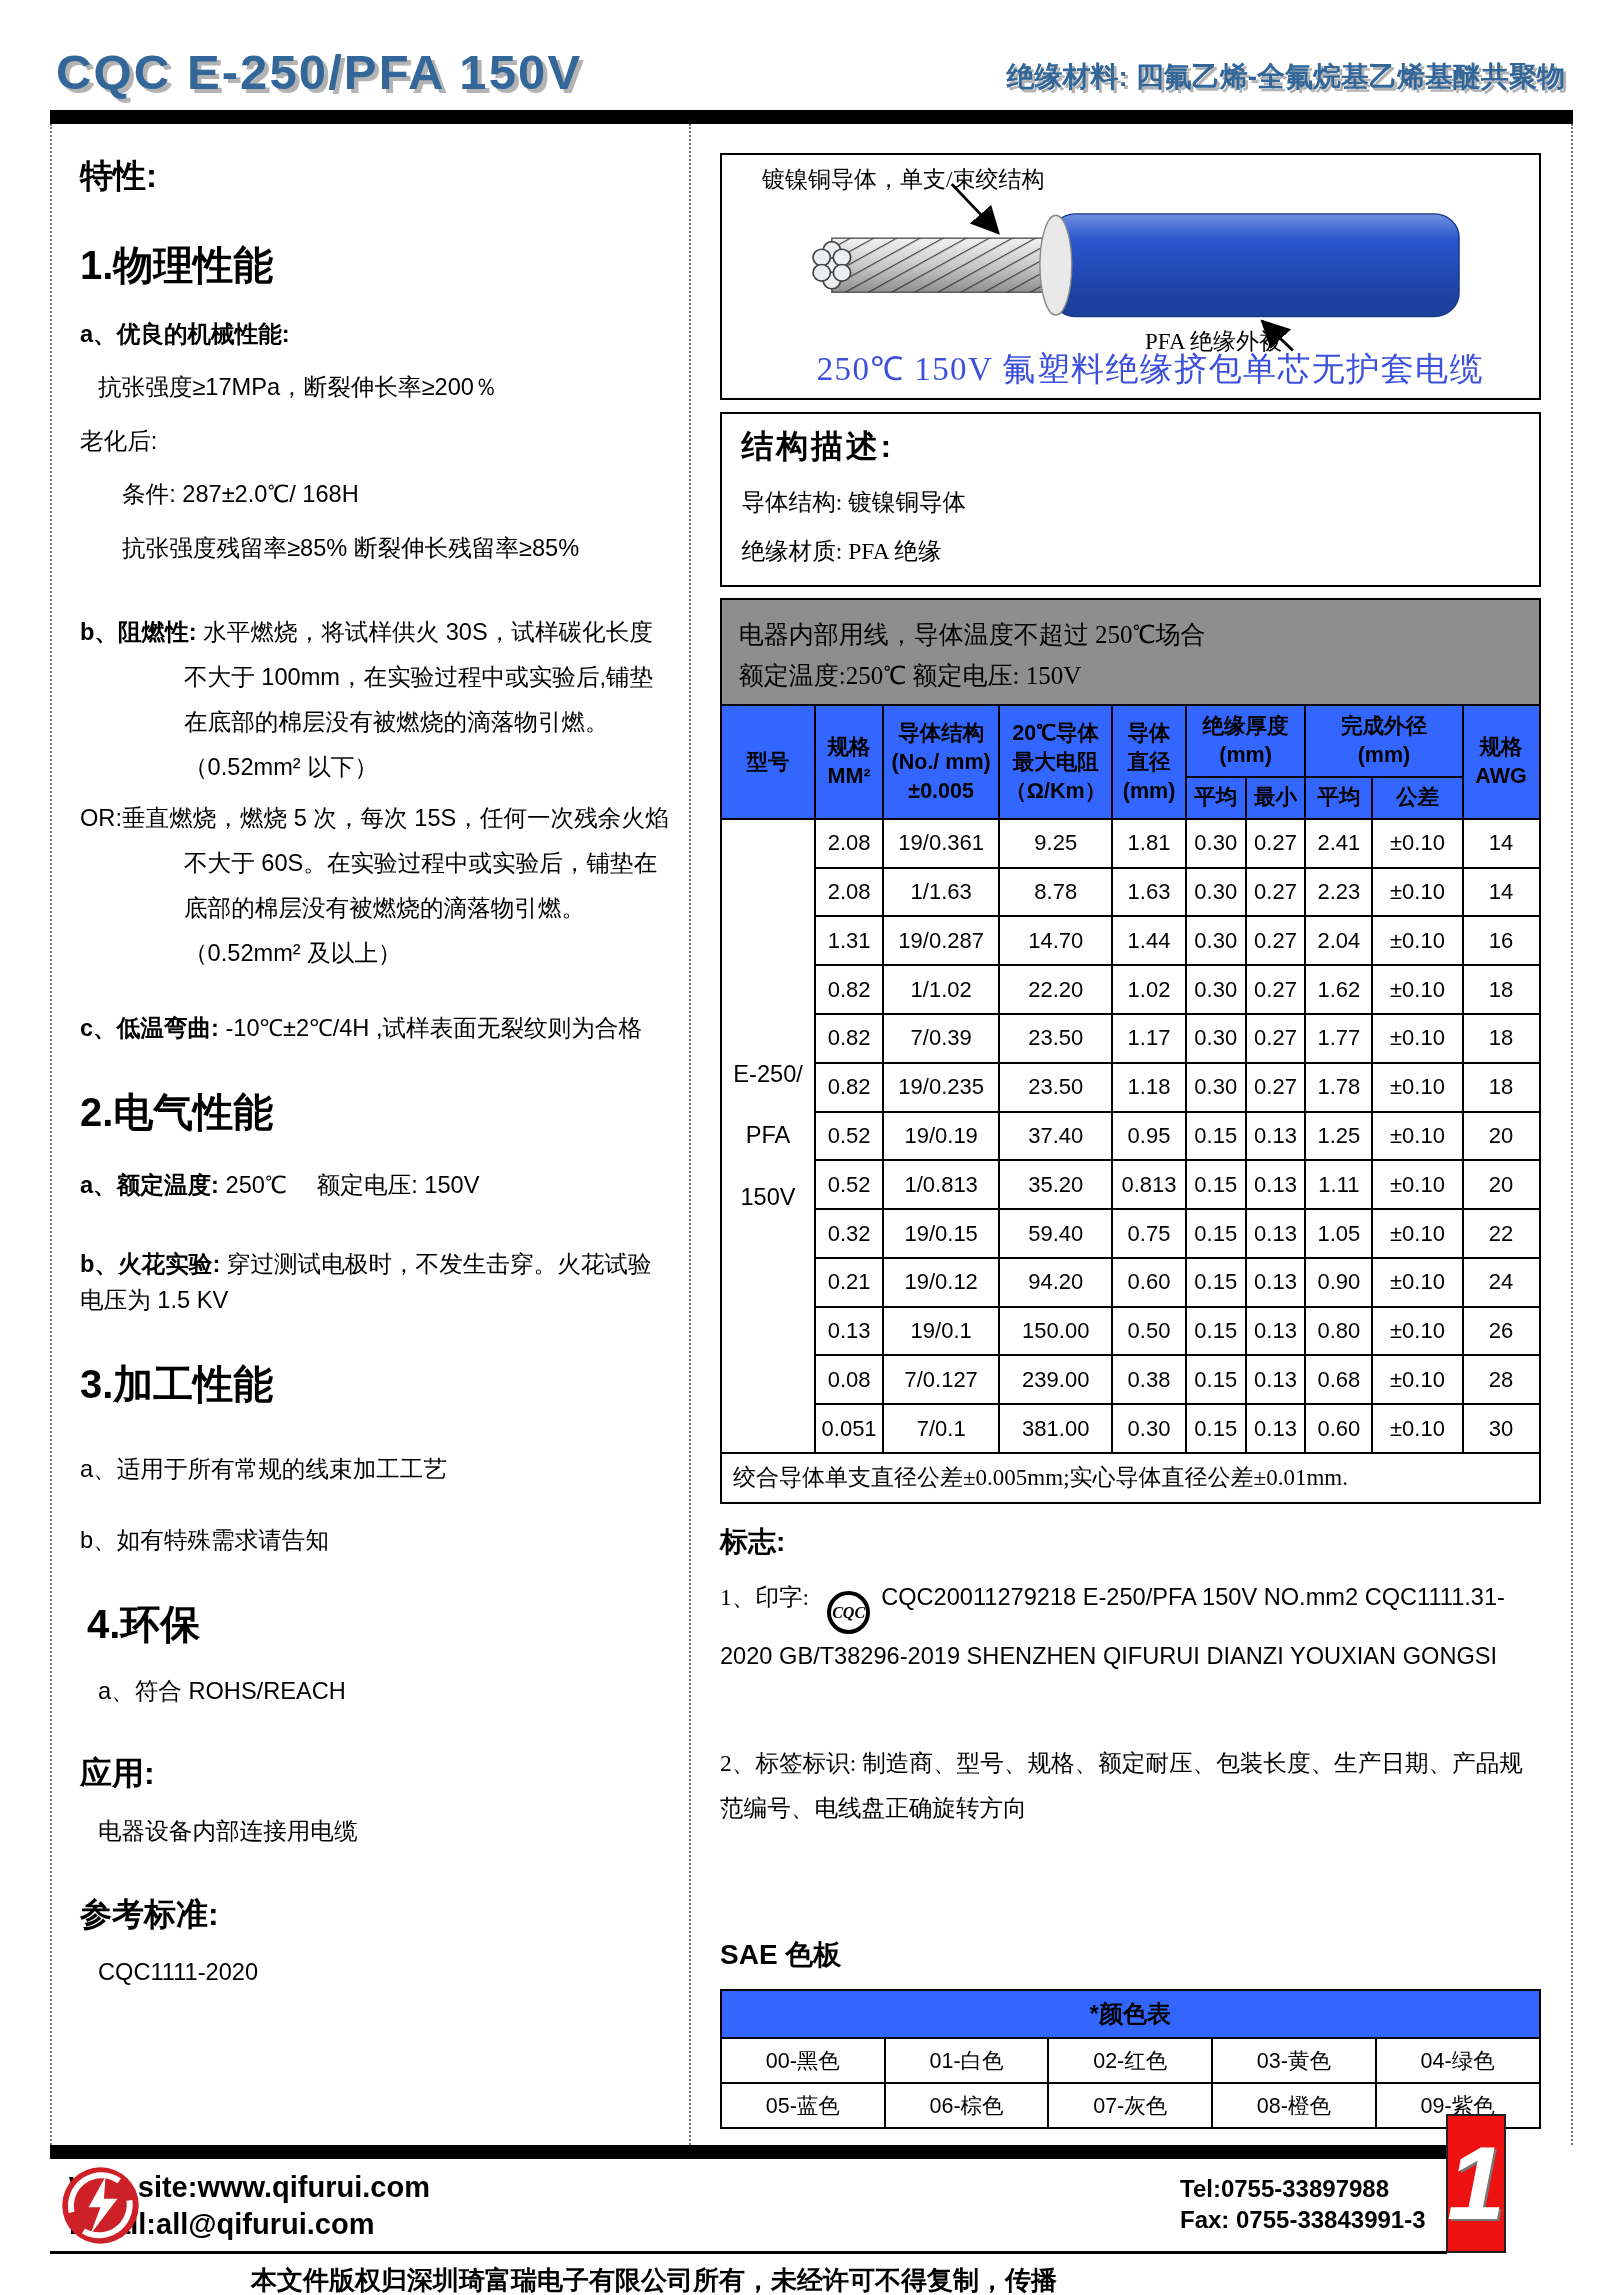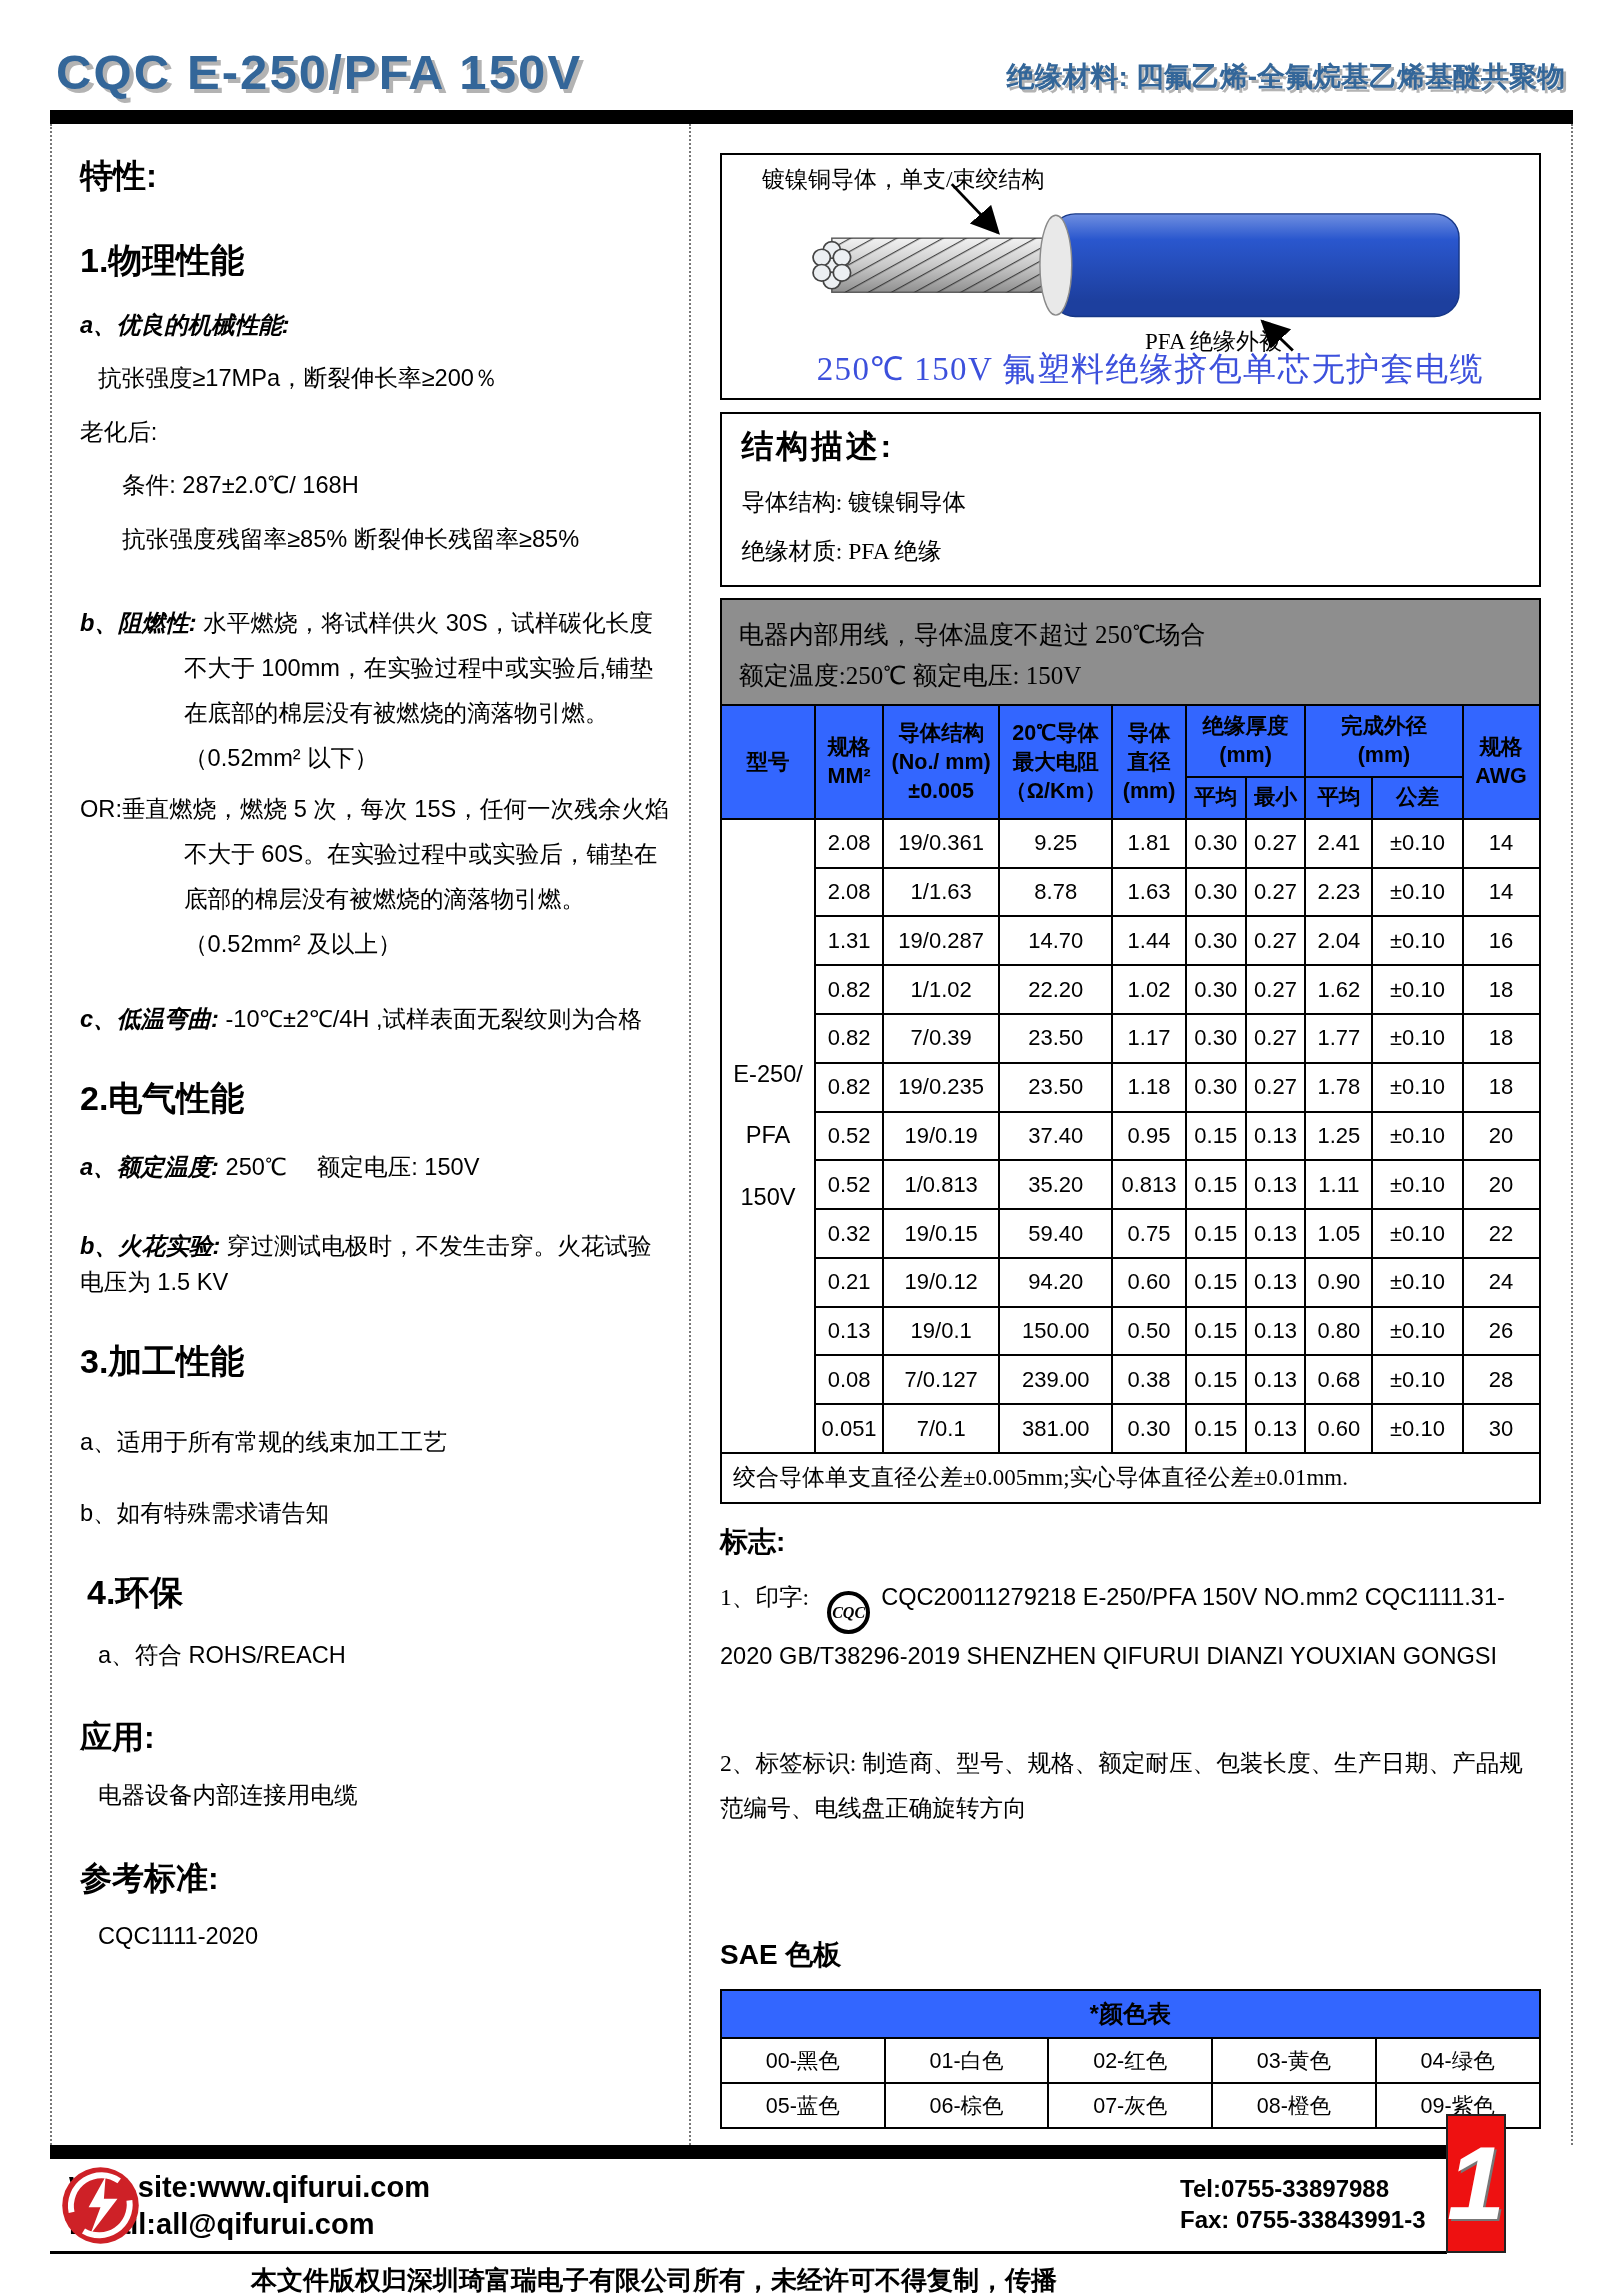--- a/index.html
+++ b/index.html
@@ -15,24 +15,24 @@
   .hd{display:flex; justify-content:space-between; align-items:flex-end; padding:44px 58px 7px 56px;}
   .hd-title{font-size:49px; font-weight:bold; color:var(--title-blue); text-shadow:4.2px 4.2px 0 #b3b3b3; letter-spacing:2.1px;}
   .hd-sub{font-size:28px; font-weight:bold; color:var(--title-blue); text-shadow:2.8px 2.8px 0 #b3b3b3; padding-bottom:4.2px;}
   .rule-top{margin:2.8px 50px 0; border-top:3.5px solid #000; border-bottom:11px solid #000; height:6.2px;}
   
   .content{display:flex; margin:0 50px; border-left:2.1px dotted #777; border-right:2.1px dotted #777; height:2021px; overflow:hidden;}
   .colL{width:637px; padding:9.7px 18px 0 28px;}
   .colR{flex:1; border-left:2.1px dotted #777; padding:29px 30.5px 0 29px;}
   
   .h-char{font-size:33px; font-weight:bold; margin-top:21px;}
-  .h-sec{font-size:34px; font-weight:bold; margin-top:39px;}
+  .h-sec{font-size:40px; font-weight:bold; margin-top:39px;}
   .h-mid{font-size:32px; font-weight:bold; margin-top:43px;}
   .t{font-size:23.6px; margin-top:18px; line-height:1.5;}
-  .lbl{font-weight:bold;font-style:italic;}
+  .lbl{font-weight:bold;}
   .ind1{margin-left:18px;}
   .ind2{margin-left:42px;}
   .hang{padding-left:104px; text-indent:-104px; line-height:1.9;}
   .gap-lg{margin-top:35px;}
   .gap-xl{margin-top:44px;}
   
   .diagram{position:relative; border:2.1px solid #000; height:247px; background:#fff;}
   .dlabel{position:absolute; font-family:"Liberation Serif",serif; font-size:23px;}
   .dcap{position:absolute; left:0; right:0; bottom:5.6px; text-align:center; font-family:"Liberation Serif",serif;
         font-size:33px; color:var(--caption-blue); letter-spacing:1.4px;padding-left:40px;}

